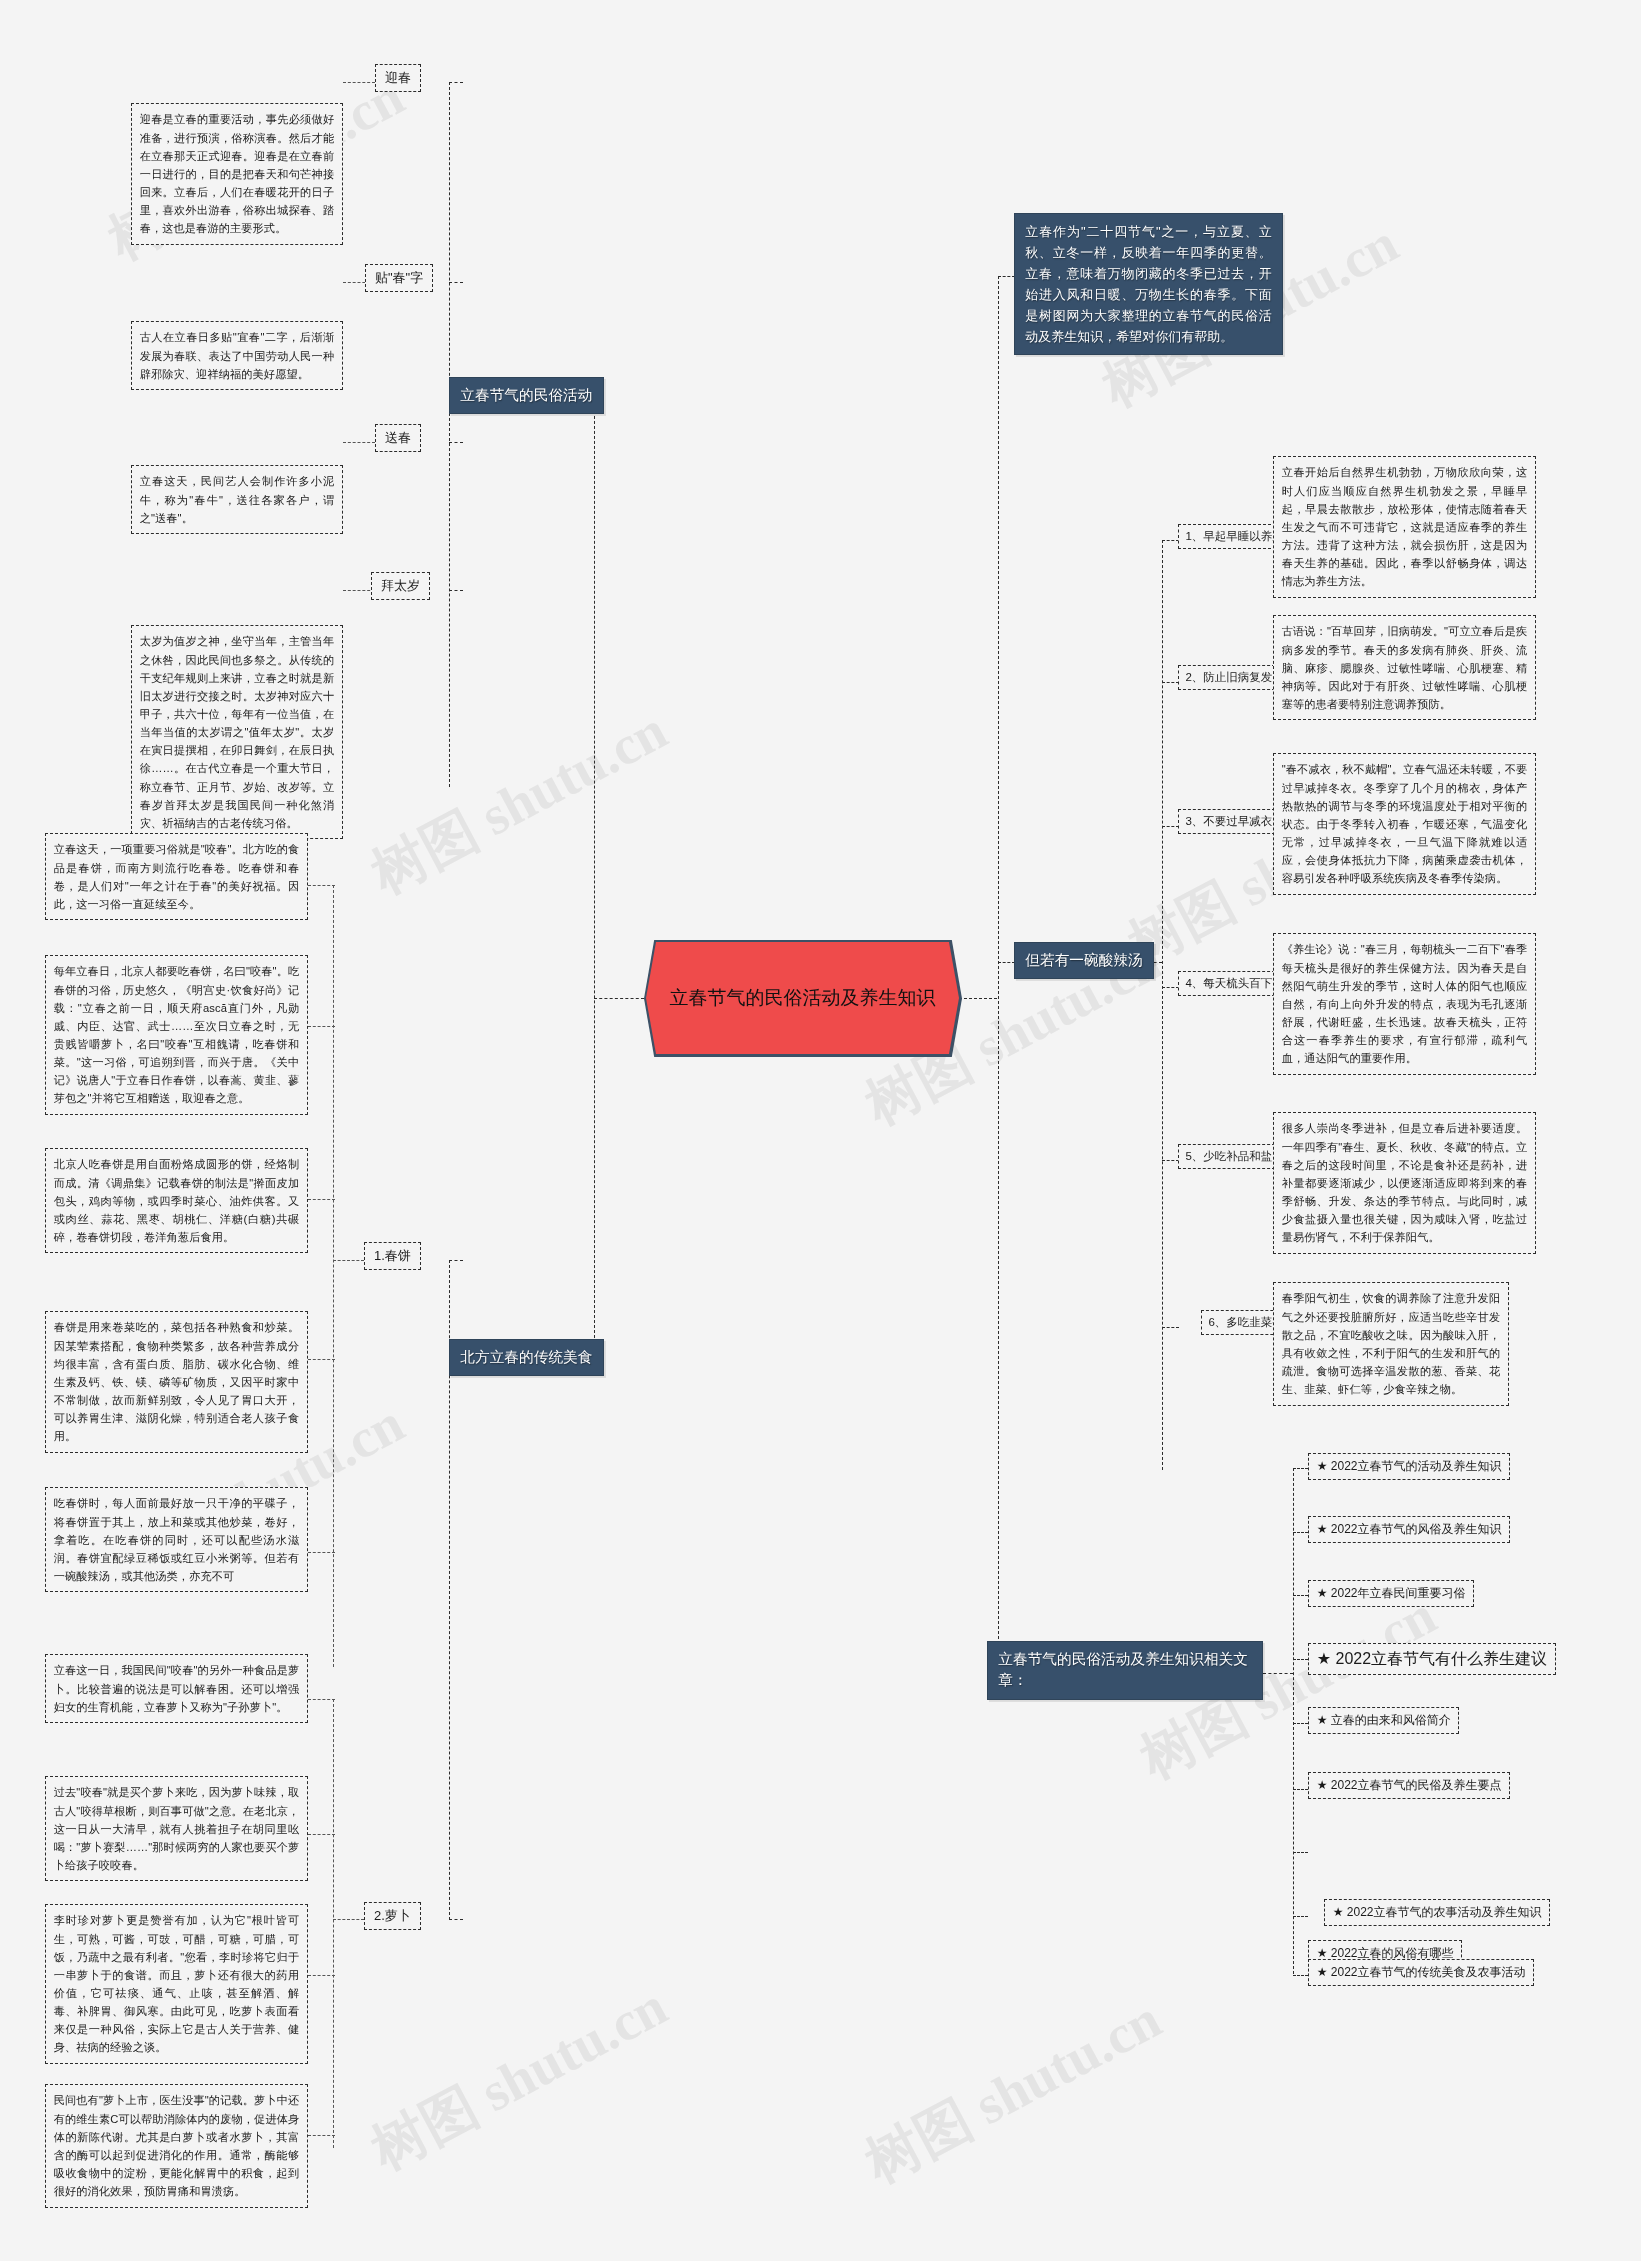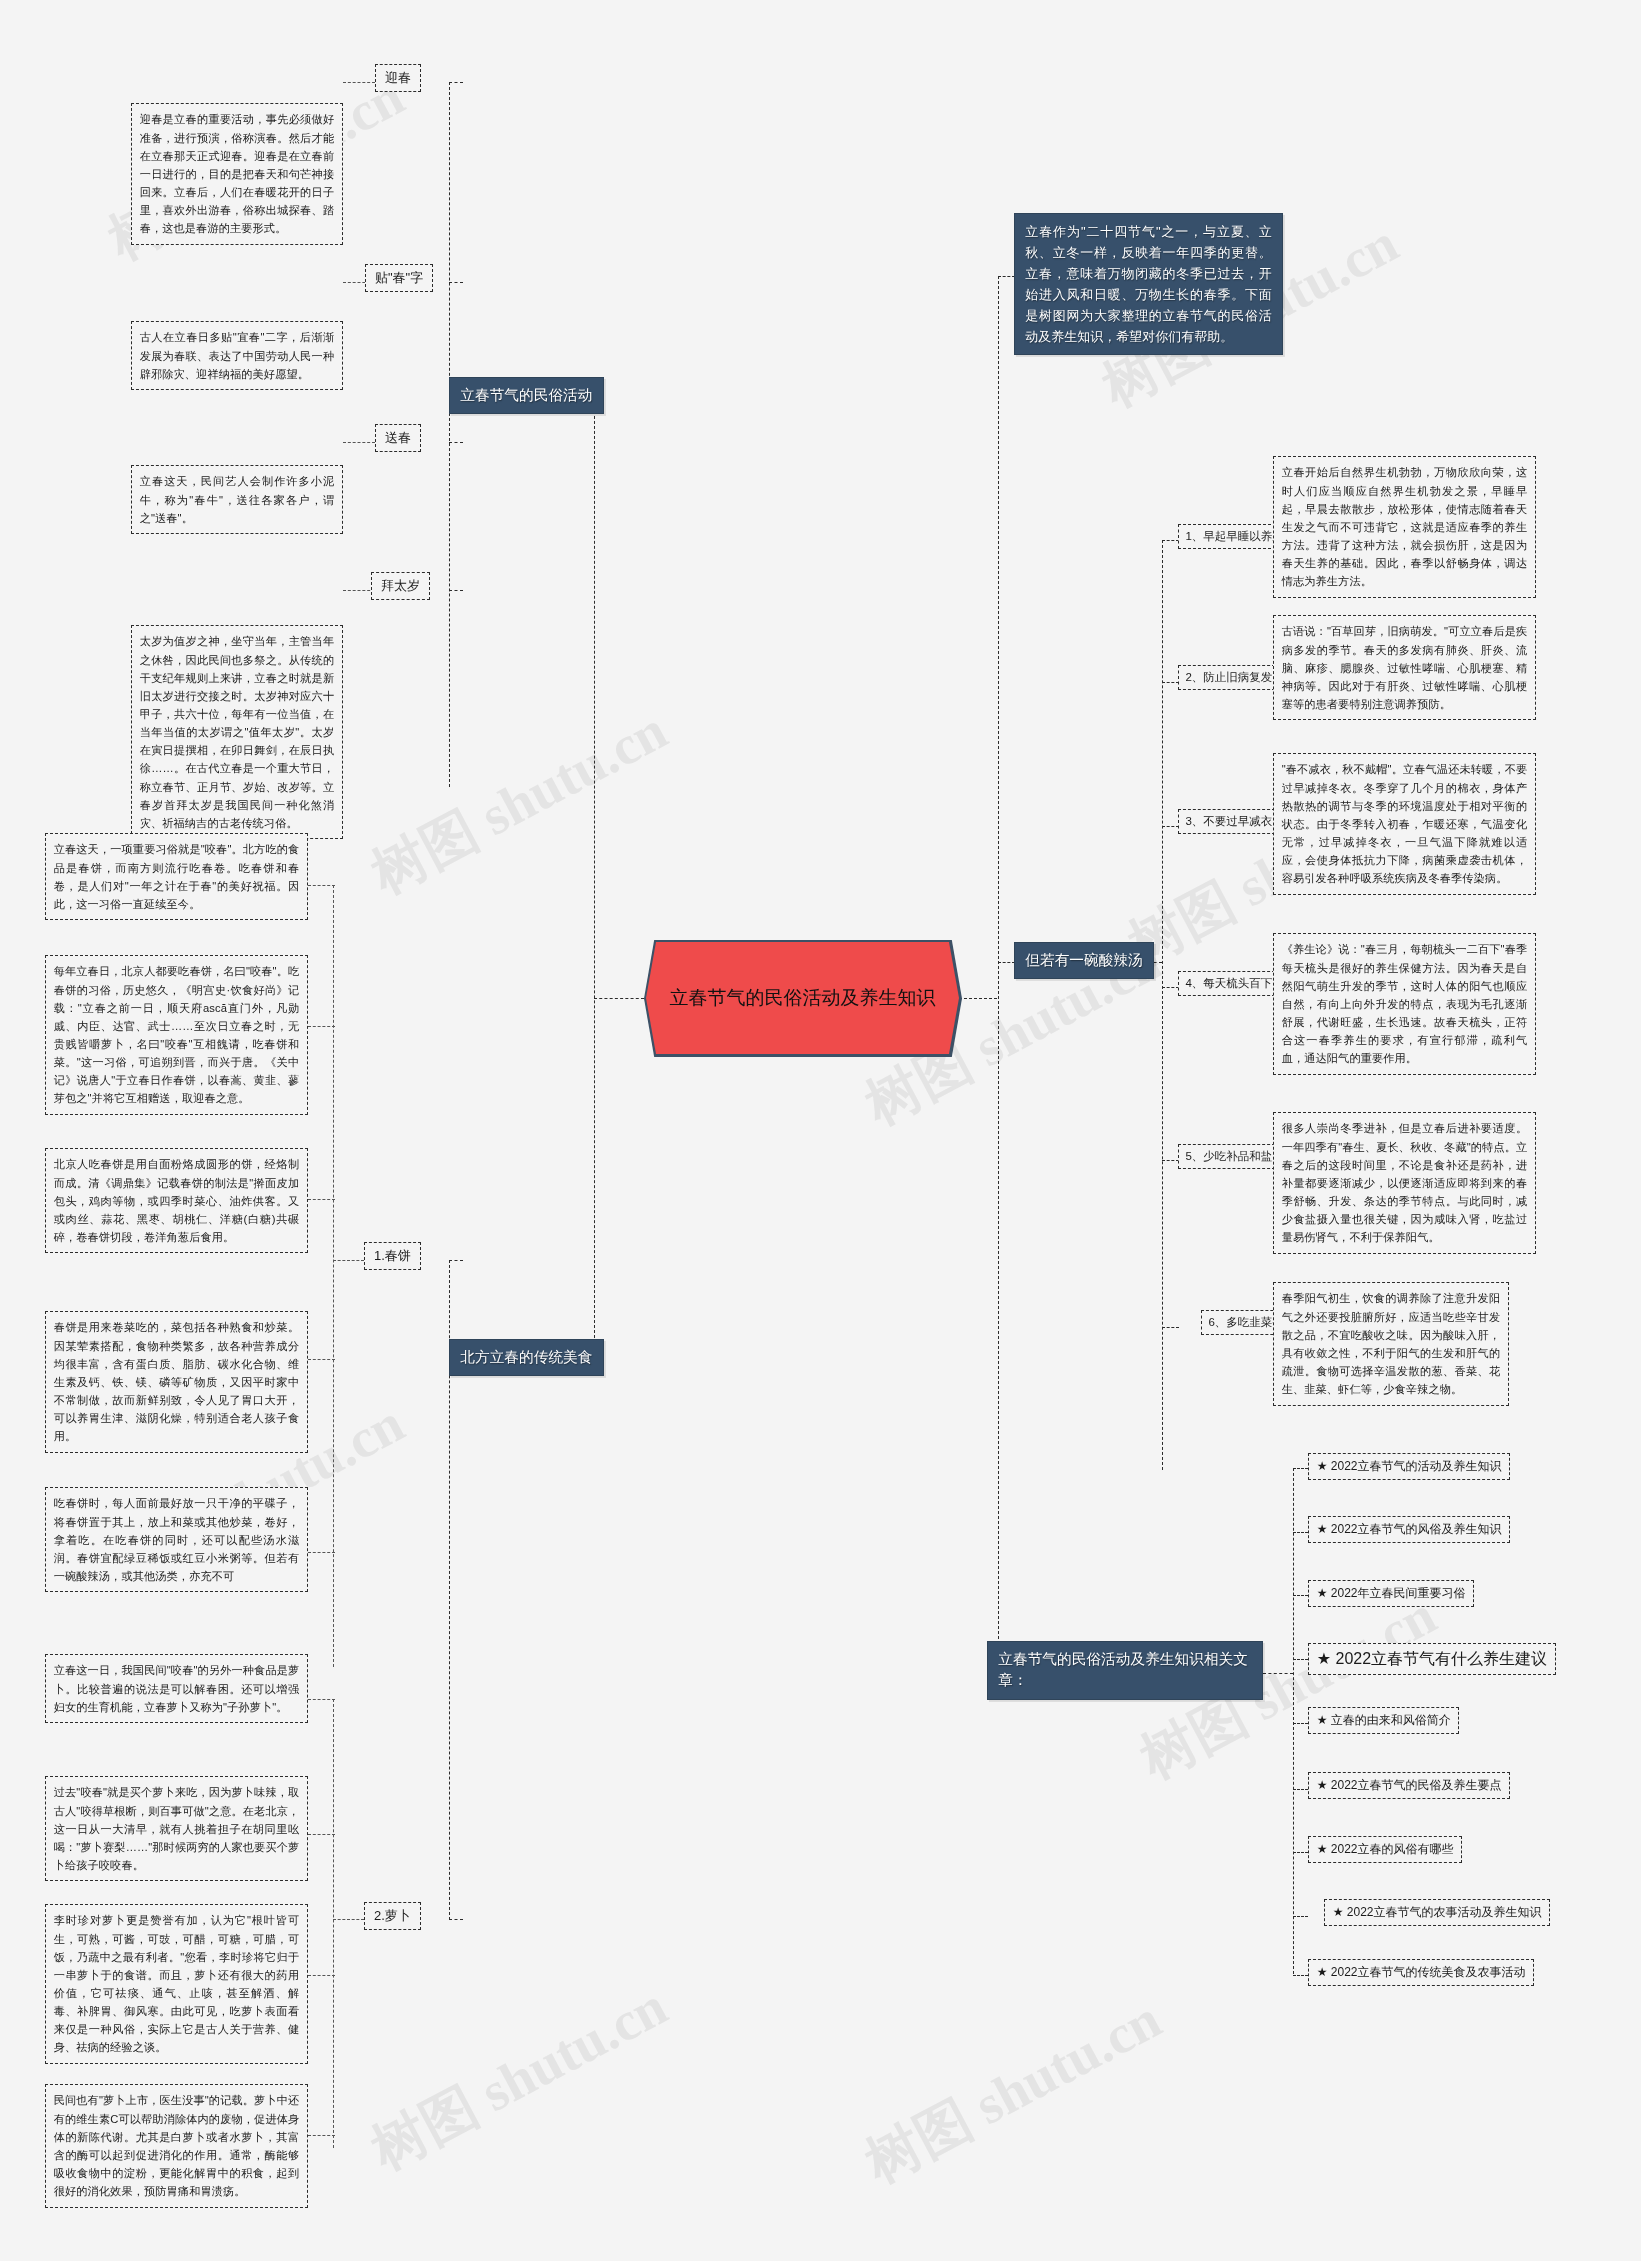--- a/index.html
+++ b/index.html
@@ -337,21 +337,21 @@
   </div>
   <div class="node" style="left:1308px; top:1643px;">
     <div class="box-chip" style="font-size:16px; padding:4.5px 7.7px;">★ 2022立春节气有什么养生建议</div>
   </div>
   <div class="node" style="left:1308px; top:1707px;">
     <div class="box-chip" style="font-size:12px; padding:4.5px 7.7px;">★ 立春的由来和风俗简介</div>
   </div>
   <div class="node" style="left:1308px; top:1772px;">
     <div class="box-chip" style="font-size:12px; padding:4.5px 7.7px;">★ 2022立春节气的民俗及养生要点</div>
   </div>
-  <div class="node" style="left:1308px; top:1836px;">
+  <div class="node" style="left:1308px; top:1940px;">
     <div class="box-chip" style="font-size:12px; padding:4.5px 7.7px;">★ 2022立春的风俗有哪些</div>
   </div>
   <div class="node" style="left:1324px; top:1899px;">
     <div class="box-chip" style="font-size:12px; padding:4.5px 7.7px;">★ 2022立春节气的农事活动及养生知识</div>
   </div>
   <div class="node" style="left:1308px; top:1959px;">
     <div class="box-chip" style="font-size:12px; padding:4.5px 7.7px;">★ 2022立春节气的传统美食及农事活动</div>
   </div>
 
 </div>

